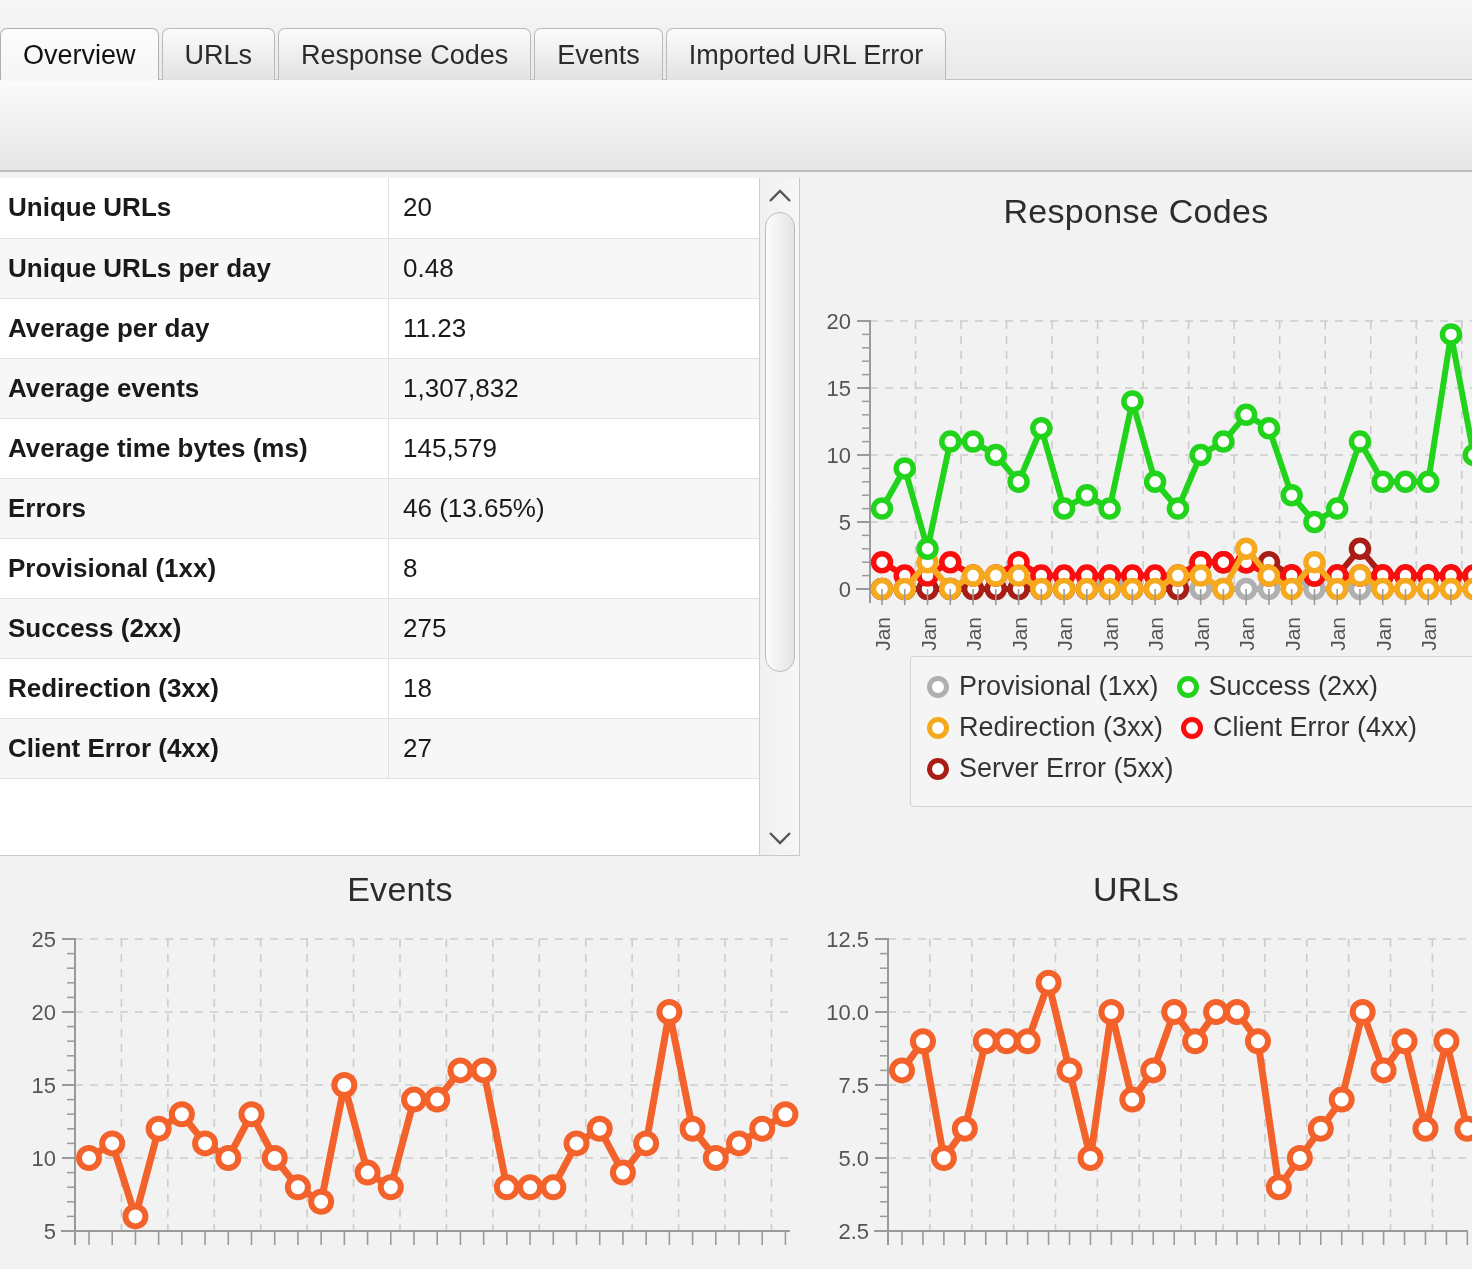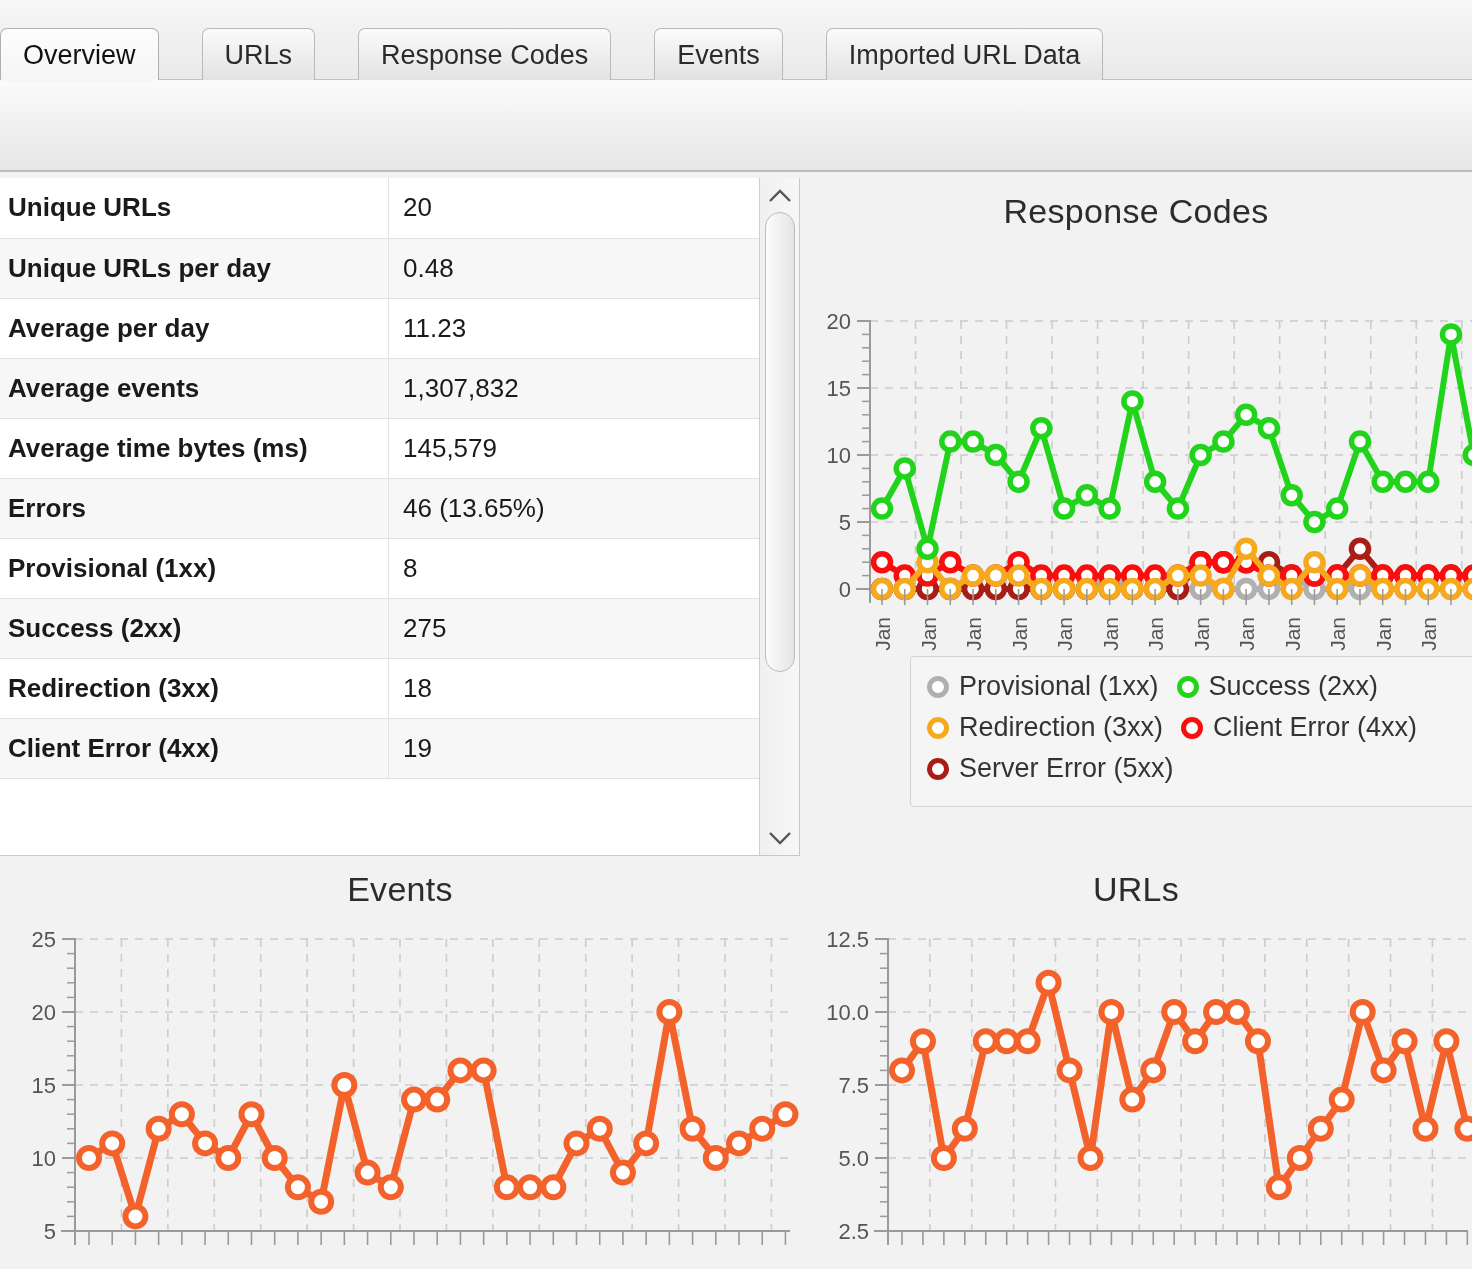--- a/index.html
+++ b/index.html
@@ -9,21 +9,21 @@
     font-family:"Liberation Sans","DejaVu Sans",sans-serif;
     -webkit-font-smoothing:antialiased;
   }
   
   #tabstrip{
     position:absolute;left:0;top:0;width:1472px;height:80px;
     background:linear-gradient(#f7f7f7,#e9e9e9);
     border-bottom:1px solid #c2c2c2;
     box-sizing:border-box;
   }
-  .tabs{position:absolute;left:0;bottom:-1px;display:flex;align-items:flex-start;gap:40px;}
+  .tabs{position:absolute;left:0;bottom:-1px;display:flex;align-items:flex-start;}
   .tab{
     position:relative;
     height:52px;line-height:52px;
     padding:0 22px;
     font-size:27px;color:#2b2b2b;
     background:linear-gradient(#fbfbfb,#e2e2e2);
     border:1px solid #b9b9b9;
     border-bottom:none;
     border-radius:7px 7px 0 0;
     margin-right:3px;
@@ -121,21 +121,21 @@
 </style>
 </head>
 <body>
 
 <div id="tabstrip">
   <div class="tabs">
     <div class="tab active"><span>Overview</span></div>
     <div class="tab"><span>URLs</span></div>
     <div class="tab"><span>Response Codes</span></div>
     <div class="tab"><span>Events</span></div>
-    <div class="tab"><span>Imported URL Data</span></div>
+    <div class="tab"><span>Imported URL Error</span></div>
   </div>
 </div>
 
 <div id="toolbar"></div>
 
 <div id="content">
 
   <div id="table-panel">
     <table class="stats">
       <tbody>
@@ -170,21 +170,21 @@
         <tr>
             <td class="k">Success (2xx)</td>
             <td class="v">275</td>
           </tr>
         <tr>
             <td class="k">Redirection (3xx)</td>
             <td class="v">18</td>
           </tr>
         <tr>
             <td class="k">Client Error (4xx)</td>
-            <td class="v">19</td>
+            <td class="v">27</td>
           </tr>
       </tbody>
     </table>
 
     <div id="vscroll">
       <div class="sb-btn up">
         <svg width="26" height="18" viewBox="0 0 26 18">
             <path d="M3 14 L13 4 L23 14" fill="none" stroke="#555" stroke-width="2.4"></path>
           </svg>
       </div>

